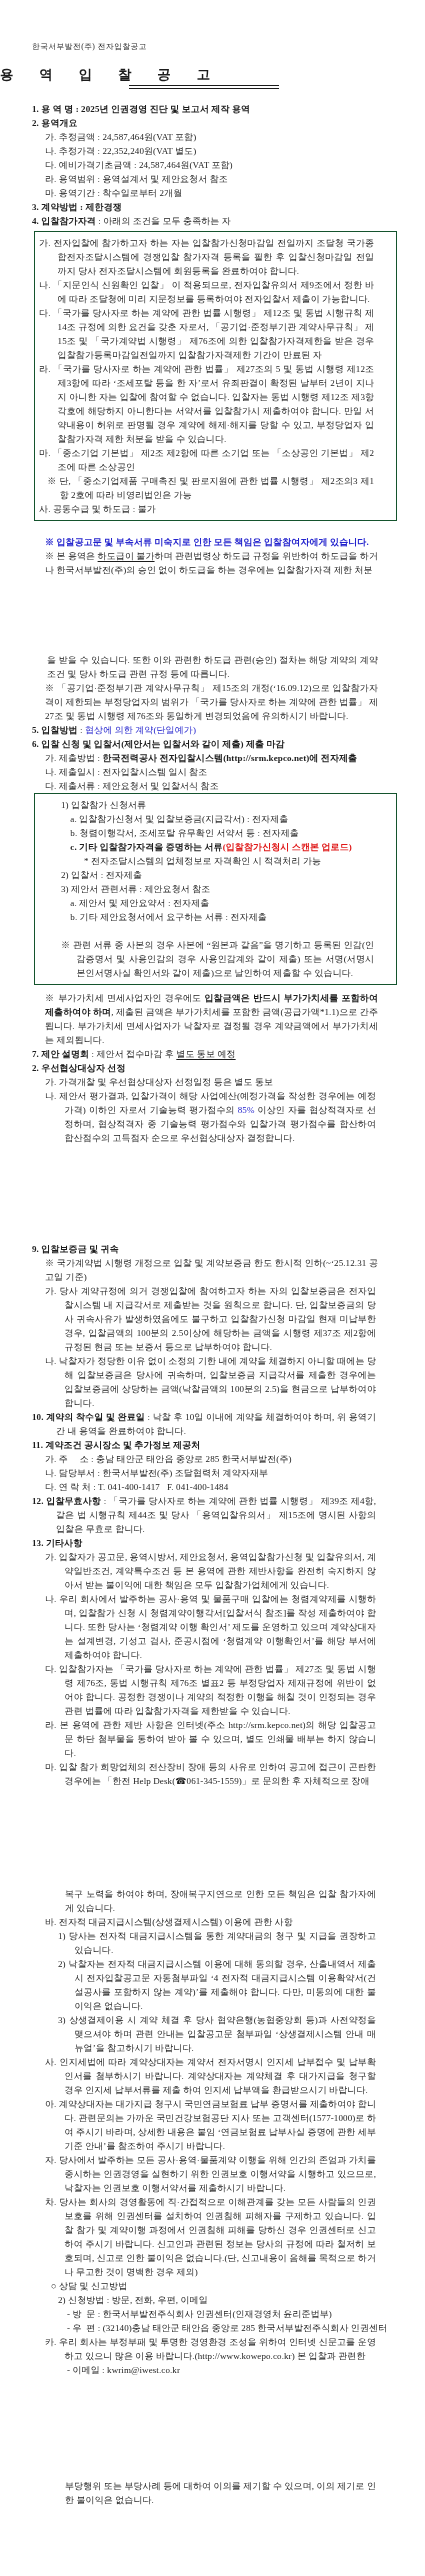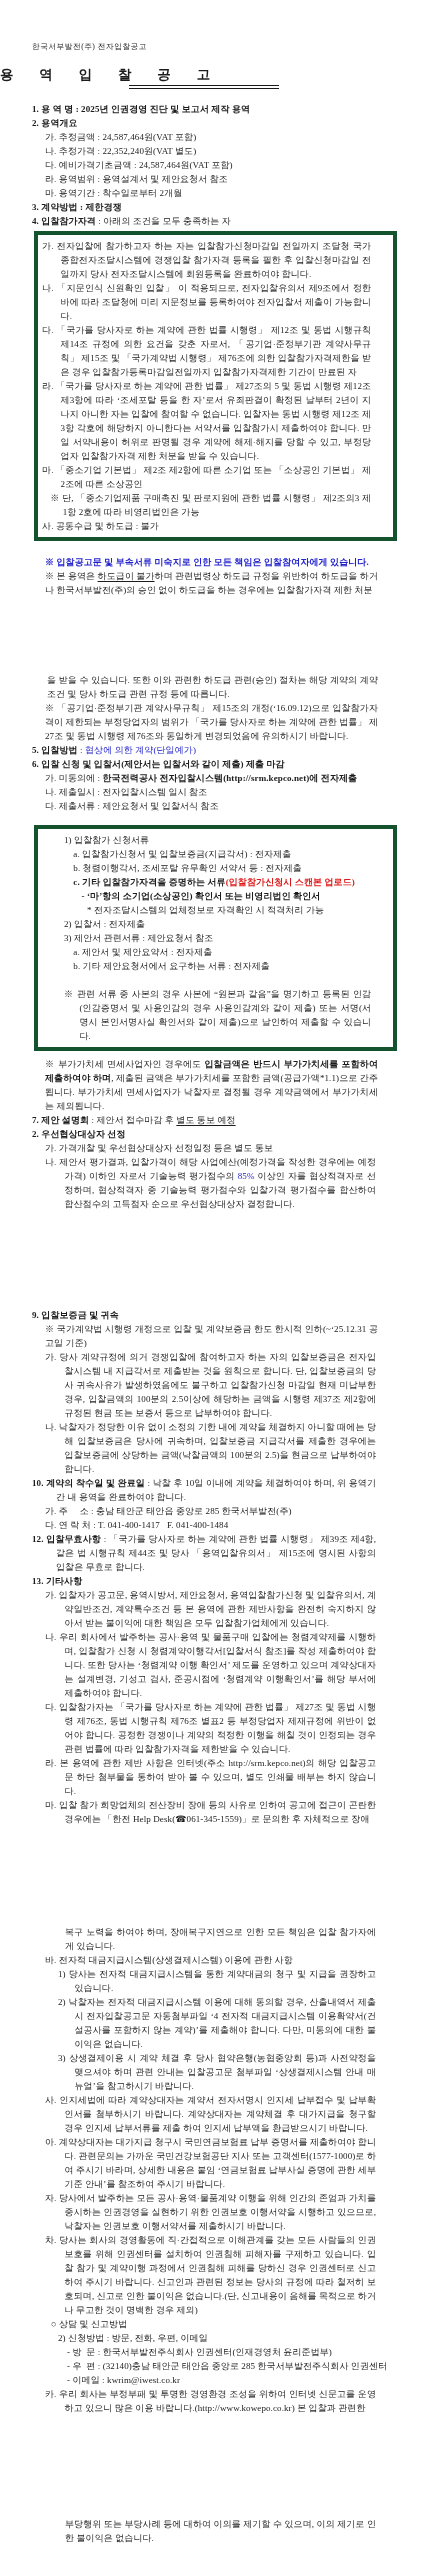--- a/index.html
+++ b/index.html
@@ -20,30 +20,30 @@
   
   .m{margin-left:32px;margin-right:32px;padding-left:24px;text-indent:-24px;}
   .s{margin-left:45px;margin-right:32px;padding-left:19.6px;text-indent:-19.6px;}
   .conts{margin-left:65px;margin-right:32px;}
   .nx{margin-left:45px;margin-right:30px;}
   .contnx{margin-left:47px;margin-right:30px;}
   .t1{margin-left:58px;margin-right:32px;padding-left:16.5px;text-indent:-16.5px;}
   .t2{margin-left:67px;padding-left:16.5px;text-indent:-16.5px;}
   .circ{margin-left:51px;margin-right:32px;padding-left:16.5px;text-indent:-16.5px;}
   
-  .box{margin-left:34px;margin-right:11.3px;border:4px solid #14532d;padding:4.1px 21.6px 4.1px 4.1px;margin-top:3.1px;margin-bottom:3.1px;}
+  .box{margin-left:34px;margin-right:11.3px;border:1px solid #14532d;padding:4.1px 21.6px 4.1px 4.1px;margin-top:3.1px;margin-bottom:3.1px;}
   .b1{padding-left:18.5px;text-indent:-18.5px;}
   .b1x{margin-left:8.2px;padding-left:12.4px;text-indent:-12.4px;}
   .b2i1{margin-left:1px;padding-left:13.4px;text-indent:-13.4px;}
   .b2i2{margin-left:10.3px;padding-left:16.5px;text-indent:-16.5px;}
   .b2i3{margin-left:18.5px;padding-left:10.3px;text-indent:-10.3px;}
   .b2i4{margin-left:24px;padding-left:10.3px;text-indent:-10.3px;}
   .b2x{margin-left:1px;padding-left:15.5px;text-indent:-15.5px;}
   .blank{min-height:14px;}
-  .box2{margin-top:12px;padding-left:25px;}
+  .box2{margin-top:0;padding-left:25px;}
   .notes1{margin-top:13.4px;}
   .notes3{margin-top:6.2px;}
   
   .spacer{width:100%;}
   .g1{height:76px;}
   .g2{height:97px;}
   .g3{height:99px;}
   .g4{height:102px;}
 </style>
 </head>
@@ -85,31 +85,30 @@
       <p class="p nx"><span>※ 본 용역은 </span><span class="ul">하도급이 불가</span><span>하며 관련법령상 하도급 규정을 위반하여 하도급을 하거나 한국서부발전(주)의 승인 없이 하도급을 하는 경우에는 입찰참가자격 제한 처분</span></p>
     </div>
 
   <div class="spacer g1"></div>
 
   <div class="blk">
       <p class="p contnx"><span>을 받을 수 있습니다. 또한 이와 관련한 하도급 관련(승인) 절차는 해당 계약의 계약조건 및 당사 하도급 관련 규정 등에 따릅니다.</span></p>
       <p class="p nx"><span>※ 「공기업·준정부기관 계약사무규칙」 제15조의 개정(‘16.09.12)으로 입찰참가자격이 제한되는 부정당업자의 범위가 「국가를 당사자로 하는 계약에 관한 법률」 제27조 및 동법 시행령 제76조와 동일하게 변경되었음에 유의하시기 바랍니다.</span></p>
       <p class="p m"><span class="bold">5. 입찰방법</span><span> : </span><span class="blue">협상에 의한 계약(단일예가)</span></p>
       <p class="p m"><span class="bold">6. 입찰 신청 및 입찰서(제안서는 입찰서와 같이 제출) 제출 마감</span></p>
-      <p class="p s"><span>가. 미동의에 : </span><span class="bold">한국전력공사 전자입찰시스템(http://srm.kepco.net)에 전자제출</span></p>
+      <p class="p s"><span>가. 제출방법 : </span><span class="bold">한국전력공사 전자입찰시스템(http://srm.kepco.net)에 전자제출</span></p>
       <p class="p s"><span>나. 제출일시 : 전자입찰시스템 일시 참조</span></p>
       <p class="p s"><span>다. 제출서류 : 제안요청서 및 입찰서식 참조</span></p>
     </div>
 
   <div class="box box2">
       <p class="p b2i1"><span>1) 입찰참가 신청서류</span></p>
       <p class="p b2i2"><span>a. 입찰참가신청서 및 입찰보증금(지급각서) : 전자제출</span></p>
       <p class="p b2i2"><span>b. 청렴이행각서, 조세포탈 유무확인 서약서 등 : 전자제출</span></p>
       <p class="p b2i2"><span class="bold">c. 기타 입찰참가자격을 증명하는 서류</span><span class="bold red">(입찰참가신청시 스캔본 업로드)</span></p>
-      <p class="p b2i3"><span class="bold">- ‘마’항의 소기업(소상공인) 확인서 또는 비영리법인 확인서</span></p>
       <p class="p b2i4"><span>* 전자조달시스템의 업체정보로 자격확인 시 적격처리 가능</span></p>
       <p class="p b2i1"><span>2) 입찰서 : 전자제출</span></p>
       <p class="p b2i1"><span>3) 제안서 관련서류 : 제안요청서 참조</span></p>
       <p class="p b2i2"><span>a. 제안서 및 제안요약서 : 전자제출</span></p>
       <p class="p b2i2"><span>b. 기타 제안요청서에서 요구하는 서류 : 전자제출</span></p>
       <p class="p blank"><span>&nbsp;</span></p>
       <p class="p b2x"><span>※ 관련 서류 중 사본의 경우 사본에 “원본과 같음”을 명기하고 등록된 인감(인감증명서 및 사용인감의 경우 사용인감계와 같이 제출) 또는 서명(서명시 본인서명사실 확인서와 같이 제출)으로 날인하여 제출할 수 있습니다.</span></p>
     </div>
 
   <div class="blk notes3">
@@ -121,21 +120,23 @@
     </div>
 
   <div class="spacer g2"></div>
 
   <div class="blk">
       <p class="p m"><span class="bold">9. 입찰보증금 및 귀속</span></p>
       <p class="p nx"><span>※ 국가계약법 시행령 개정으로 입찰 및 계약보증금 한도 한시적 인하(~‘25.12.31 공고일 기준)</span></p>
       <p class="p s"><span>가. 당사 계약규정에 의거 경쟁입찰에 참여하고자 하는 자의 입찰보증금은 전자입찰시스템 내 지급각서로 제출받는 것을 원칙으로 합니다. 단, 입찰보증금의 당사 귀속사유가 발생하였음에도 불구하고 입찰참가신청 마감일 현재 미납부한 경우, 입찰금액의 100분의 2.5이상에 해당하는 금액을 시행령 제37조 제2항에 규정된 현금 또는 보증서 등으로 납부하여야 합니다.</span></p>
       <p class="p s"><span>나. 낙찰자가 정당한 이유 없이 소정의 기한 내에 계약을 체결하지 아니할 때에는 당해 입찰보증금은 당사에 귀속하며, 입찰보증금 지급각서를 제출한 경우에는 입찰보증금에 상당하는 금액(낙찰금액의 100분의 2.5)을 현금으로 납부하여야 합니다.</span></p>
       <p class="p m"><span class="bold">10. 계약의 착수일 및 완료일</span><span> : 낙찰 후 10일 이내에 계약을 체결하여야 하며, 위 용역기간 내 용역을 완료하여야 합니다.</span></p>
+      <p class="p m"><span class="bold">11. 계약조건 공시장소 및 추가정보 제공처</span></p>
       <p class="p s"><span>가. 주&nbsp;&nbsp;&nbsp;&nbsp;&nbsp;소 : 충남 태안군 태안읍 중앙로 285 한국서부발전(주)</span></p>
+      <p class="p s"><span>나. 담당부서 : 한국서부발전(주) 조달협력처 계약자재부</span></p>
       <p class="p s"><span>다. 연 락 처 : T. 041-400-1417&nbsp;&nbsp;&nbsp;F. 041-400-1484</span></p>
       <p class="p m"><span class="bold">12. 입찰무효사항</span><span> : 「국가를 당사자로 하는 계약에 관한 법률 시행령」 제39조 제4항, 같은 법 시행규칙 제44조 및 당사 「용역입찰유의서」 제15조에 명시된 사항의 입찰은 무효로 합니다.</span></p>
       <p class="p m"><span class="bold">13. 기타사항</span></p>
       <p class="p s"><span>가. 입찰자가 공고문, 용역시방서, 제안요청서, 용역입찰참가신청 및 입찰유의서, 계약일반조건, 계약특수조건 등 본 용역에 관한 제반사항을 완전히 숙지하지 않아서 받는 불이익에 대한 책임은 모두 입찰참가업체에게 있습니다.</span></p>
       <p class="p s"><span>나. 우리 회사에서 발주하는 공사·용역 및 물품구매 입찰에는 청렴계약제를 시행하며, 입찰참가 신청 시 청렴계약이행각서[입찰서식 참조]를 작성 제출하여야 합니다. 또한 당사는 ‘청렴계약 이행 확인서’ 제도를 운영하고 있으며 계약상대자는 설계변경, 기성고 검사, 준공시점에 ‘청렴계약 이행확인서’를 해당 부서에 제출하여야 합니다.</span></p>
       <p class="p s"><span>다. 입찰참가자는 「국가를 당사자로 하는 계약에 관한 법률」 제27조 및 동법 시행령 제76조, 동법 시행규칙 제76조 별표2 등 부정당업자 제재규정에 위반이 없어야 합니다. 공정한 경쟁이나 계약의 적정한 이행을 해칠 것이 인정되는 경우 관련 법률에 따라 입찰참가자격을 제한받을 수 있습니다.</span></p>
       <p class="p s"><span>라. 본 용역에 관한 제반 사항은 인터넷(주소 http://srm.kepco.net)의 해당 입찰공고문 하단 첨부물을 통하여 받아 볼 수 있으며, 별도 인쇄물 배부는 하지 않습니다.</span></p>
       <p class="p s"><span>마. 입찰 참가 희망업체의 전산장비 장애 등의 사유로 인하여 공고에 접근이 곤란한 경우에는 「한전 Help Desk(☎061-345-1559)」로 문의한 후 자체적으로 장애</span></p>
     </div>
 
@@ -148,22 +149,22 @@
       <p class="p t1"><span>2) 낙찰자는 전자적 대금지급시스템 이용에 대해 동의할 경우, 산출내역서 제출시 전자입찰공고문 자동첨부파일 ‘4 전자적 대금지급시스템 이용확약서(건설공사를 포함하지 않는 계약)’를 제출해야 합니다. 다만, 미동의에 대한 불이익은 없습니다.</span></p>
       <p class="p t1"><span>3) 상생결제이용 시 계약 체결 후 당사 협약은행(농협중앙회 등)과 사전약정을 맺으셔야 하며 관련 안내는 입찰공고문 첨부파일 ‘상생결제시스템 안내 매뉴얼’을 참고하시기 바랍니다.</span></p>
       <p class="p s"><span>사. 인지세법에 따라 계약상대자는 계약서 전자서명시 인지세 납부접수 및 납부확인서를 첨부하시기 바랍니다. 계약상대자는 계약체결 후 대가지급을 청구할 경우 인지세 납부서류를 제출 하여 인지세 납부액을 환급받으시기 바랍니다.</span></p>
       <p class="p s"><span>아. 계약상대자는 대가지급 청구시 국민연금보험료 납부 증명서를 제출하여야 합니다. 관련문의는 가까운 국민건강보험공단 지사 또는 고객센터(1577-1000)로 하여 주시기 바라며, 상세한 내용은 붙임 ‘연금보험료 납부사실 증명에 관한 세부기준 안내’를 참조하여 주시기 바랍니다.</span></p>
       <p class="p s"><span>자. 당사에서 발주하는 모든 공사·용역·물품계약 이행을 위해 인간의 존엄과 가치를 중시하는 인권경영을 실현하기 위한 인권보호 이행서약을 시행하고 있으므로, 낙찰자는 인권보호 이행서약서를 제출하시기 바랍니다.</span></p>
       <p class="p s"><span>차. 당사는 회사의 경영활동에 직·간접적으로 이해관계를 갖는 모든 사람들의 인권보호를 위해 인권센터를 설치하여 인권침해 피해자를 구제하고 있습니다. 입찰 참가 및 계약이행 과정에서 인권침해 피해를 당하신 경우 인권센터로 신고하여 주시기 바랍니다. 신고인과 관련된 정보는 당사의 규정에 따라 철저히 보호되며, 신고로 인한 불이익은 없습니다.(단, 신고내용이 음해를 목적으로 하거나 무고한 것이 명백한 경우 제외)</span></p>
       <p class="p circ"><span>○ 상담 및 신고방법</span></p>
       <p class="p t1"><span>2) 신청방법 : 방문, 전화, 우편, 이메일</span></p>
       <p class="p t2"><span>- 방&nbsp;&nbsp;문 : 한국서부발전주식회사 인권센터(인재경영처 윤리준법부)</span></p>
       <p class="p t2"><span>- 우&nbsp;&nbsp;편 : (32140)충남 태안군 태안읍 중앙로 285 한국서부발전주식회사 인권센터</span></p>
+      <p class="p s"><span>카. 우리 회사는 부정부패 및 투명한 경영환경 조성을 위하여 인터넷 신문고를 운영하고 있으니 많은 이용 바랍니다.(http://www.kowepo.co.kr) 본 입찰과 관련한</span></p>
       <p class="p t2"><span>- 이메일 : kwrim@iwest.co.kr</span></p>
-      <p class="p s"><span>카. 우리 회사는 부정부패 및 투명한 경영환경 조성을 위하여 인터넷 신문고를 운영하고 있으니 많은 이용 바랍니다.(http://www.kowepo.co.kr) 본 입찰과 관련한</span></p>
     </div>
 
   <div class="spacer g4"></div>
 
   <div class="blk">
       <p class="p conts"><span>부당행위 또는 부당사례 등에 대하여 이의를 제기할 수 있으며, 이의 제기로 인한 불이익은 없습니다.</span></p>
     </div>
 
 </div>
 

